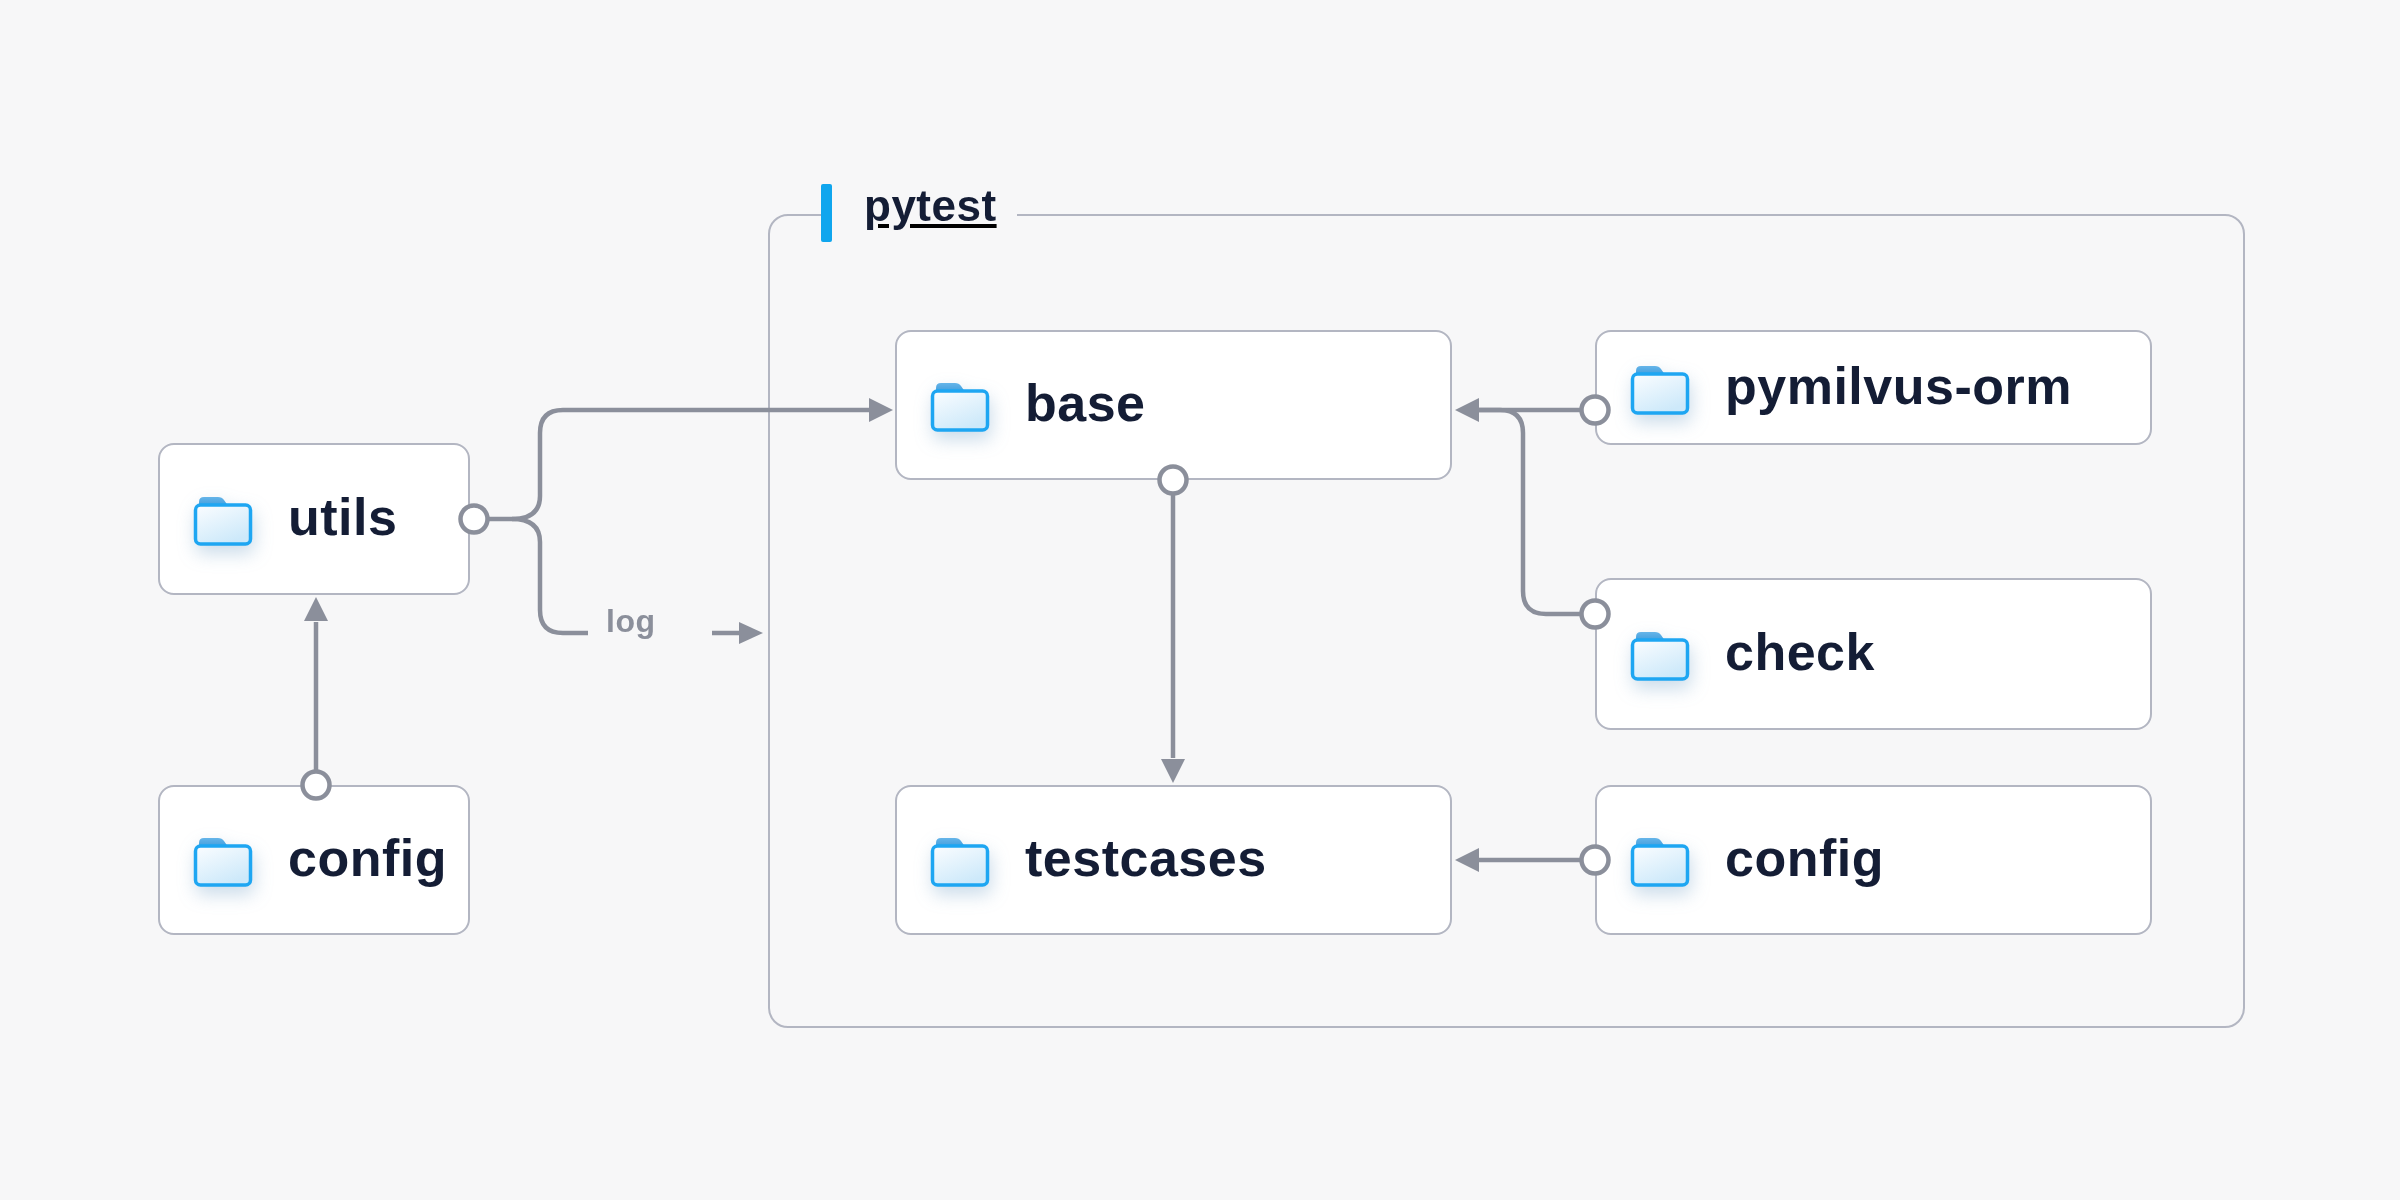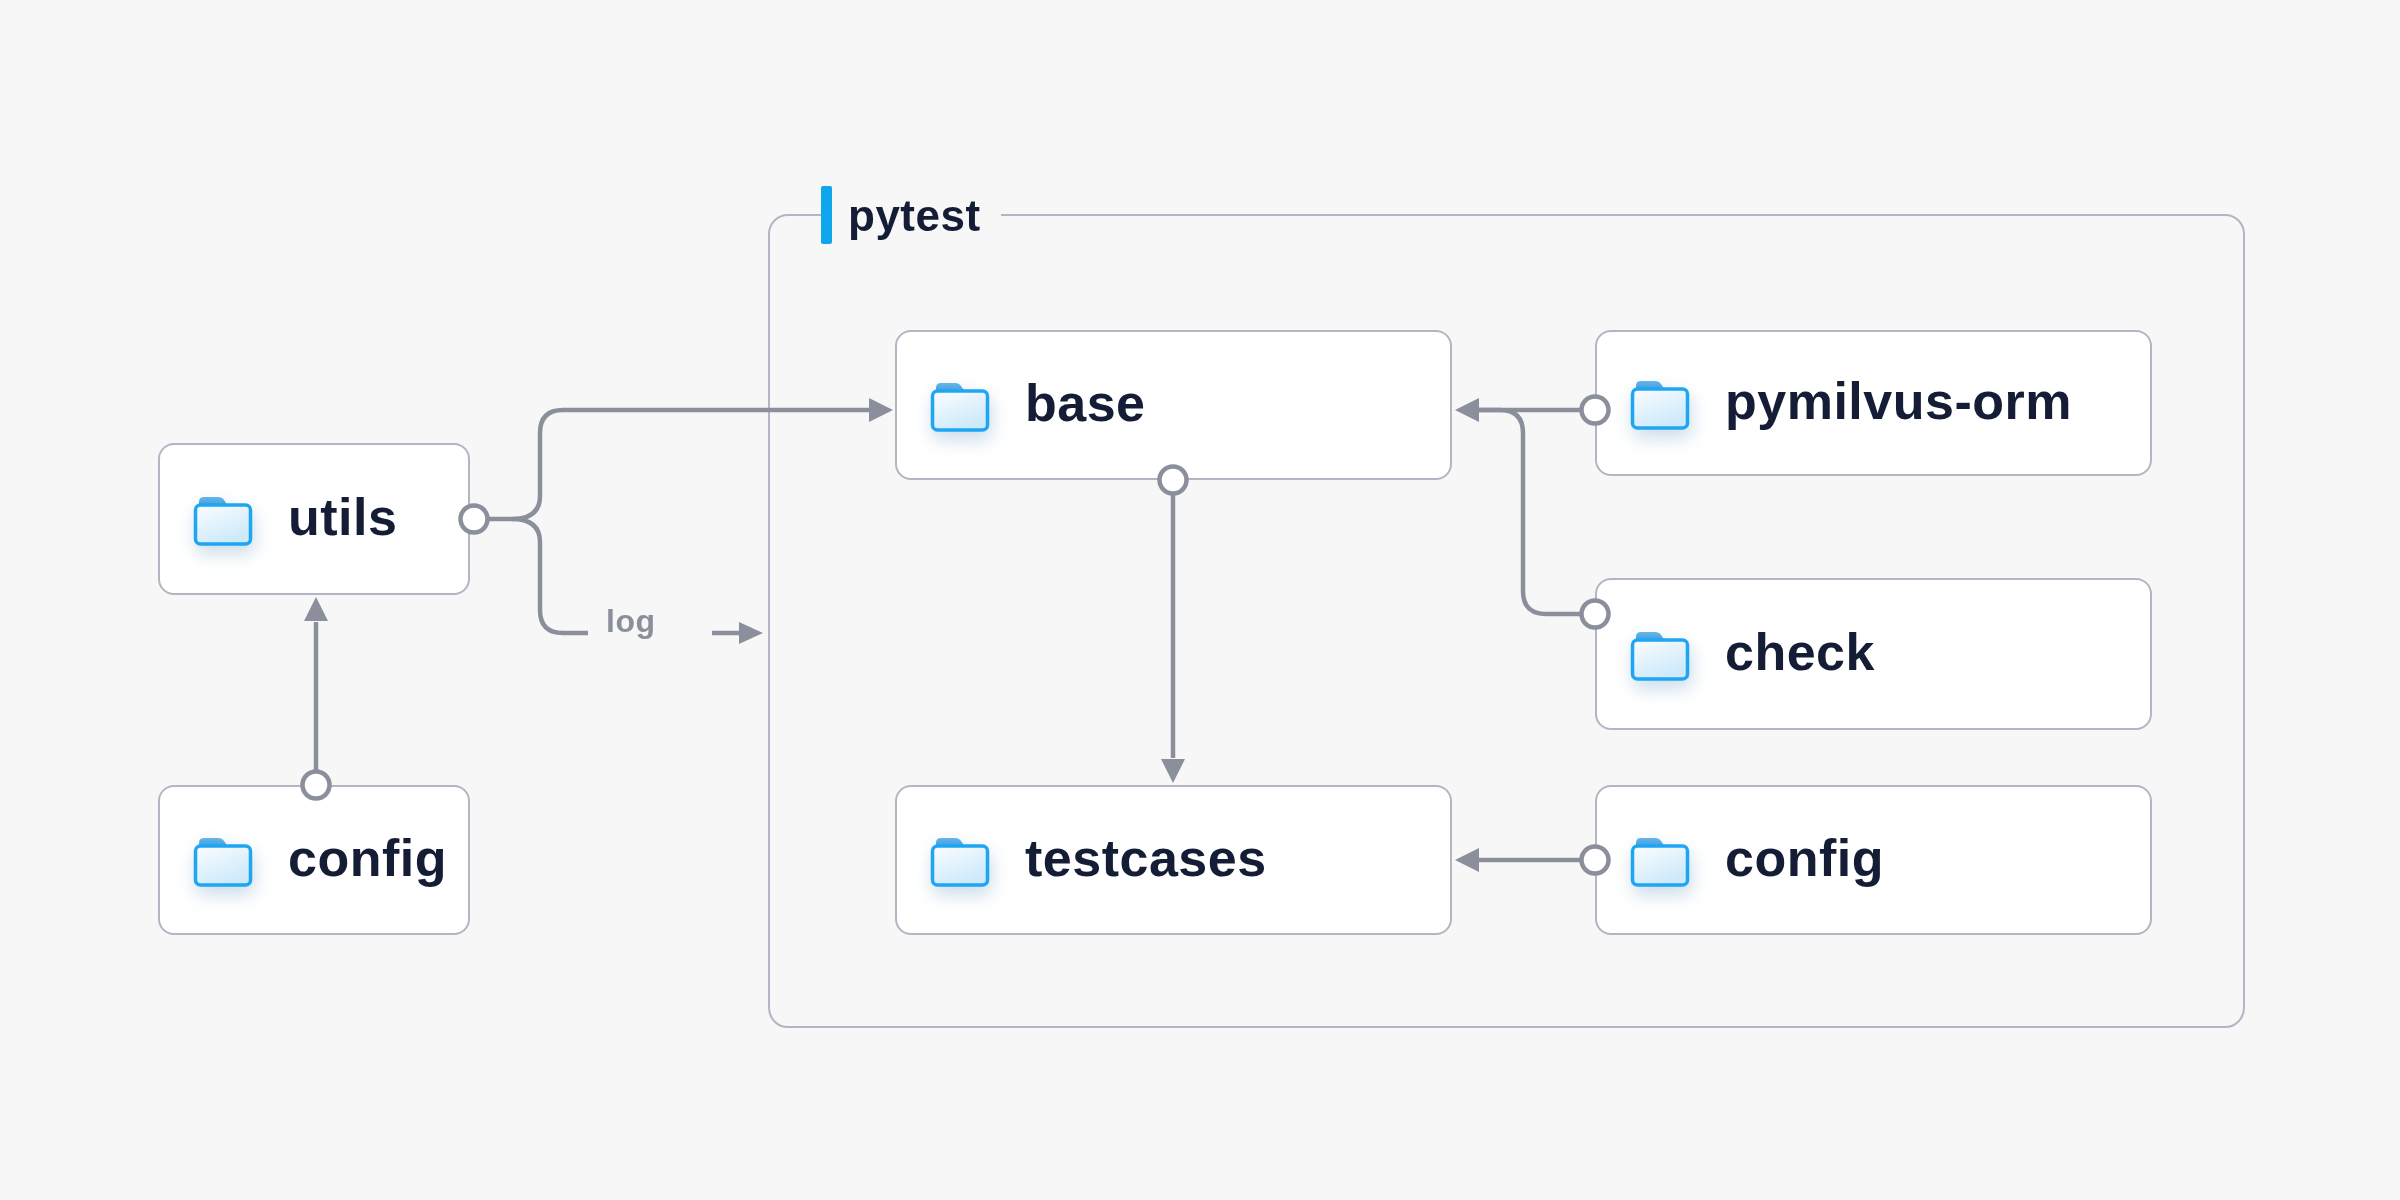--- a/index.html
+++ b/index.html
@@ -20,25 +20,26 @@
     border: 2.5px solid #b3b6c2;
     border-radius: 20px;
     box-sizing: border-box;
     background: transparent;
   }
   .group-label {
     position: absolute;
     left: 821px; top: 184px;
     height: 60px;
     display: flex;
-    align-items: flex-end;
-    gap: 16px;
+    align-items: flex-start;
+    gap: 32px;
     background: #f7f7f8;
     padding: 0 20px 0 0;
     z-index: 3;
+    text-decoration: underline;
   }
   .group-label .bar {
     width: 11px; height: 58px;
     background: #10a6ee;
     border-radius: 2px;
   }
   .group-label .text {
     font-size: 44px;
     font-weight: 700;
     color: #141d35;
@@ -70,21 +71,21 @@
   }
   .folder-svg {
     width: 66px; height: 58px;
     flex: 0 0 auto;
     filter: drop-shadow(2px 8px 9px rgba(70, 130, 180, 0.28));
   }
 
   .node-utils     { left: 158px;  top: 443px; width: 312px; height: 152px; }
   .node-config    { left: 158px;  top: 785px; width: 312px; height: 150px; }
   .node-base      { left: 895px;  top: 330px; width: 557px; height: 150px; }
-  .node-pymilvus  { left: 1595px; top: 330px; width: 557px; height: 146px; }
+  .node-pymilvus  { left: 1595px; top: 330px; width: 557px; height: 115px; }
   .node-check     { left: 1595px; top: 538px; width: 557px; height: 152px; margin-top: 40px; }
   .node-testcases { left: 895px;  top: 785px; width: 557px; height: 150px; }
   .node-common    { left: 1595px; top: 785px; width: 557px; height: 150px; }
 
   
   svg.connectors {
     position: absolute;
     left: 0; top: 0;
     width: 2400px; height: 1200px;
     z-index: 4;

